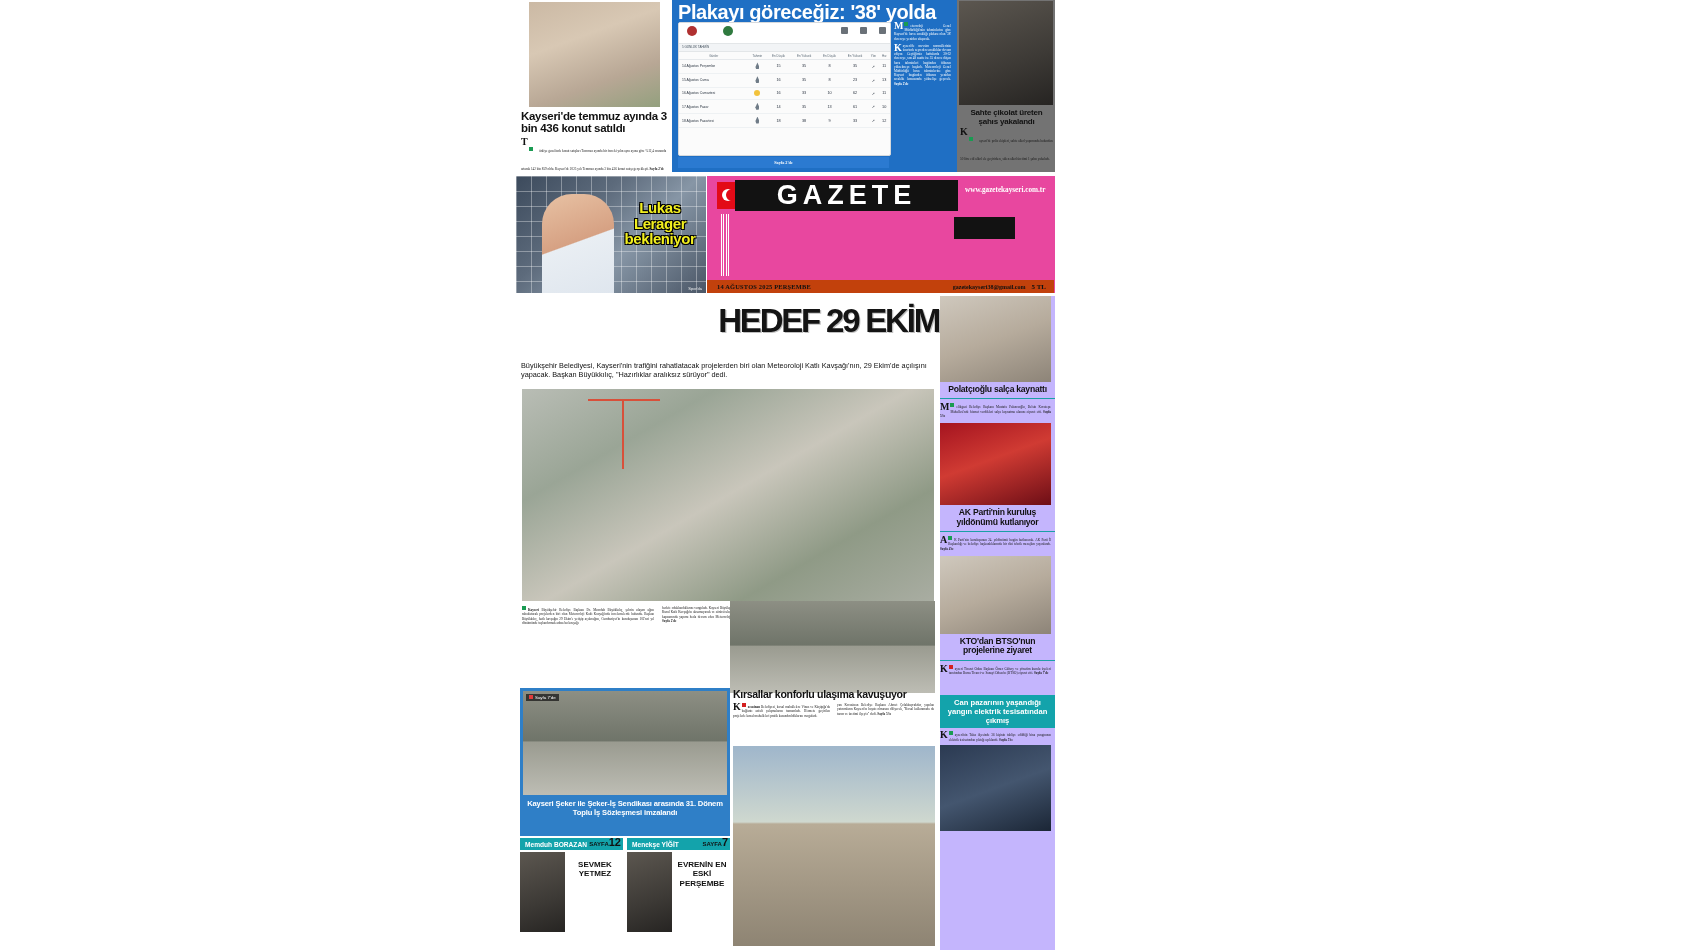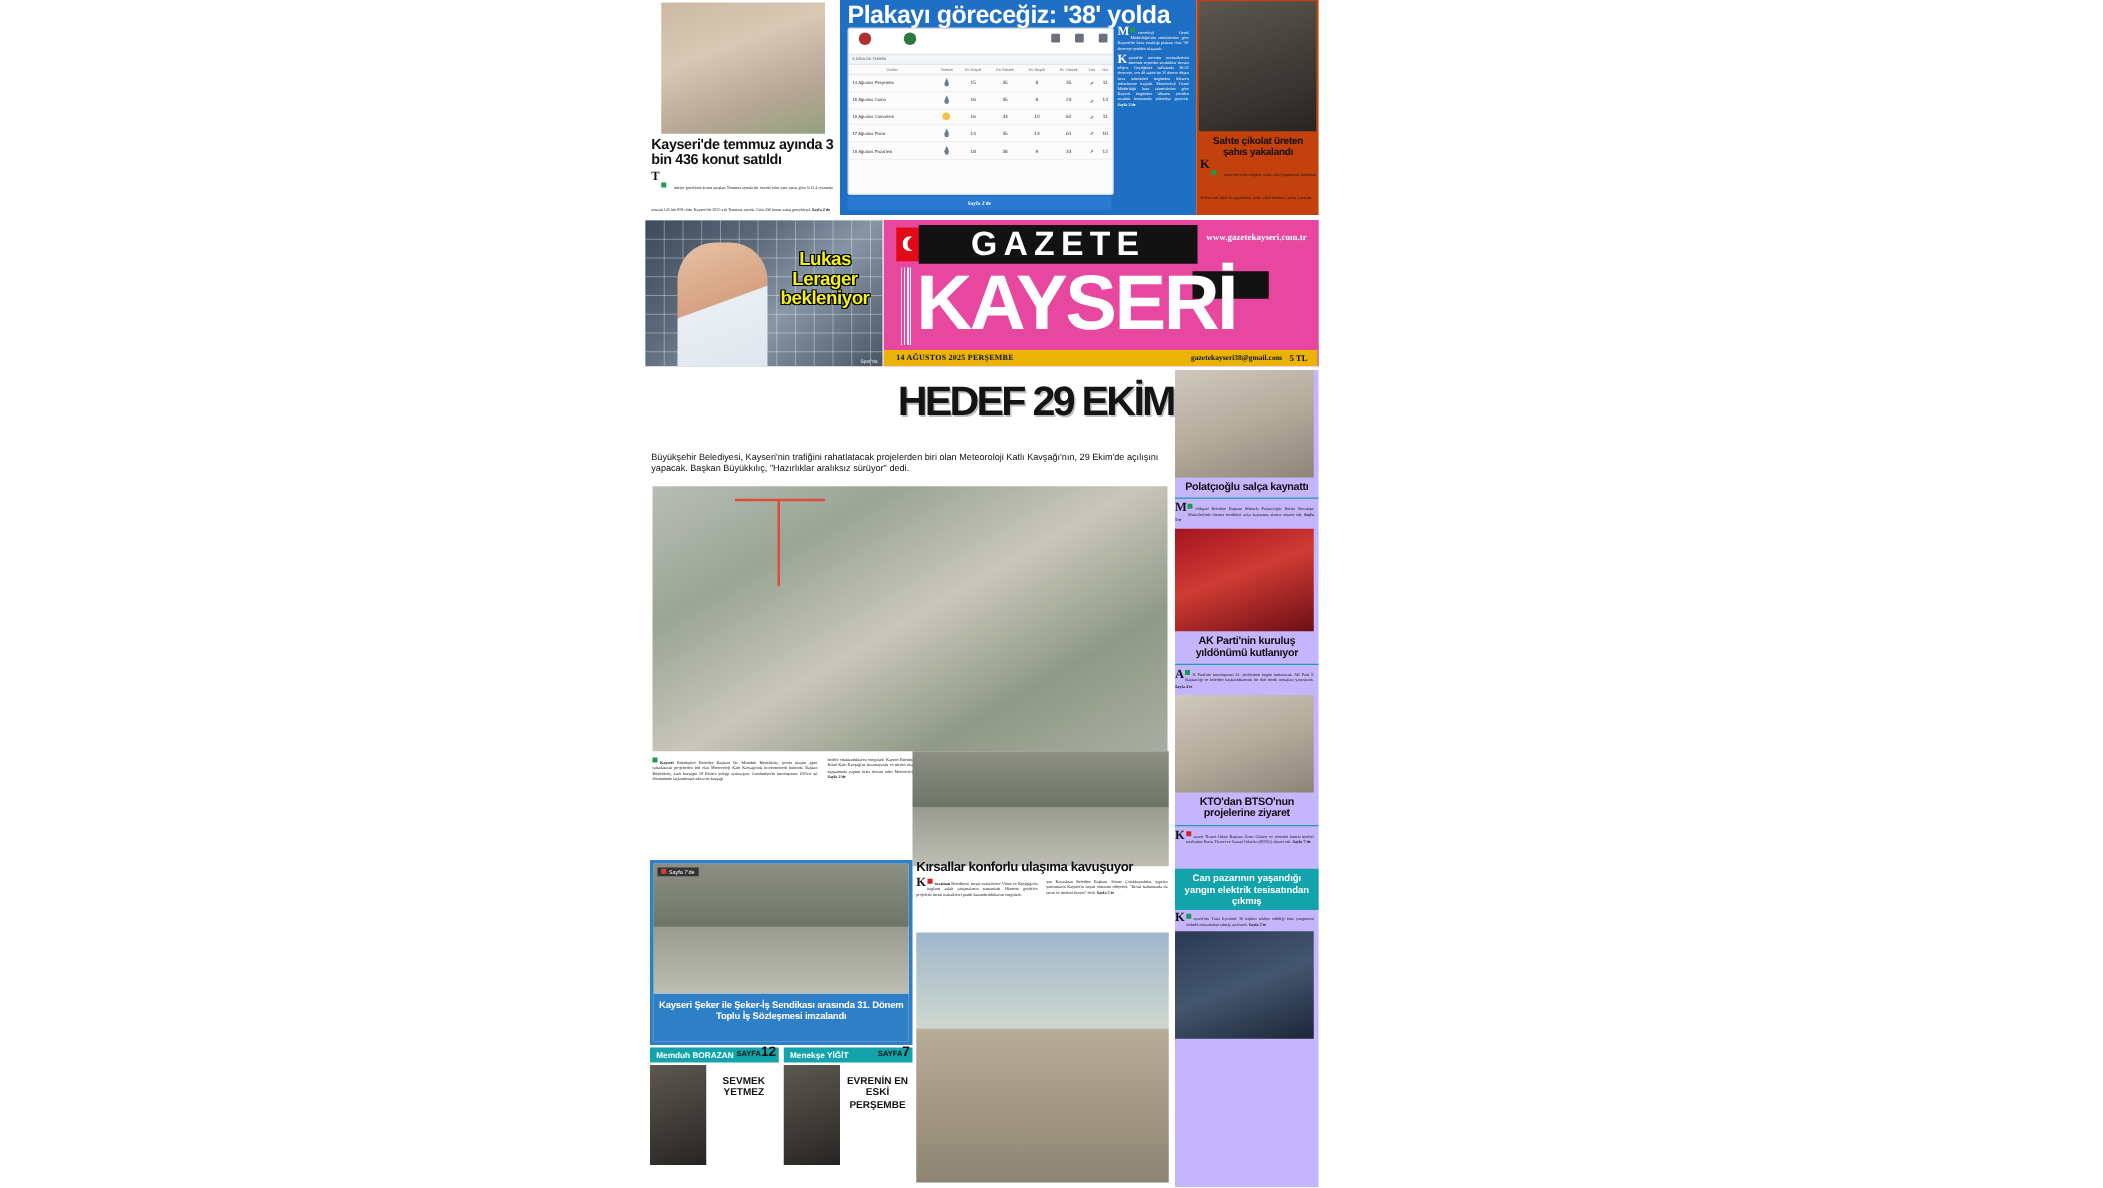--- a/index.html
+++ b/index.html
@@ -58,21 +58,21 @@
         clip-path:polygon(50% 0,100% 65%,80% 100%,20% 100%,0 65%);}
   .sunny{display:inline-block;width:6px;height:6px;border-radius:50%;background:#f2c23c;}
   #tm-rightcol{position:absolute;left:222px;top:22px;width:57px;}
   #tm-pgbar{position:absolute;left:6px;top:157px;width:211px;height:11px;background:#2b7ad1;
             color:#fff;font-size:4.2px;font-weight:bold;display:flex;align-items:center;justify-content:center;
             font-family:"Liberation Serif",serif;}
   .whitecol{color:#ffffff;}
   .whitecol .dropcap{color:#fff;}
 
   
-  #topright{left:442px;top:0px;width:98px;height:172px;background:#c2410c;}
+  #topright{left:442px;top:0px;width:98px;height:172px;background:#737373;}
   #tr-img{position:absolute;left:2px;top:1px;width:94px;height:104px;}
   #tr-head{position:absolute;left:3px;top:108px;width:93px;font-size:8px;line-height:9px;
            font-weight:bold;color:#111;text-align:center;letter-spacing:-.2px;}
   #tr-body{position:absolute;left:3px;top:128px;width:93px;}
 
   
   #masthead{left:0px;top:173px;width:540px;height:122px;}
   #mh-photo{position:absolute;left:1px;top:3px;width:190px;height:117px;background:
       linear-gradient(135deg,#3c4a5c 0%,#5d6b7c 35%,#8796a6 60%,#4a5666 100%);overflow:hidden;}
   .net{position:absolute;inset:0;
@@ -95,21 +95,21 @@
              font-size:27px;letter-spacing:5px;text-align:center;line-height:31px;
              font-family:"Liberation Sans",sans-serif;}
   #mh-url{position:absolute;left:258px;top:10px;color:#fff;font-weight:bold;font-size:7.2px;
           font-family:"Liberation Serif",serif;}
   #mh-barcode{position:absolute;left:14px;top:38px;width:10px;height:62px;
       background:repeating-linear-gradient(90deg,#fff 0 1px,#e8479f 1px 2px,#fff 2px 3px,#e8479f 3px 5px);}
   #mh-kayseri{position:absolute;left:26px;top:34px;width:316px;height:66px;color:#fff;font-weight:bold;
               font-size:62px;line-height:66px;letter-spacing:-2px;
               font-family:"Liberation Sans",sans-serif;}
   #mh-blackbox{position:absolute;left:247px;top:41px;width:61px;height:22px;background:#121212;}
-  #mh-dateline{position:absolute;left:0;bottom:0;width:347px;height:13px;background:#eab308;
+  #mh-dateline{position:absolute;left:0;bottom:0;width:347px;height:13px;background:#c2410c;
                display:flex;align-items:center;justify-content:center;}
   #mh-date{margin-left:10px;color:#111;font-weight:bold;font-size:6.4px;letter-spacing:.2px;
            font-family:"Liberation Serif",serif;}
   #mh-mail{margin-left:auto;margin-right:6px;color:#111;font-weight:bold;font-size:6px;
            font-family:"Liberation Serif",serif;}
   #mh-price{margin-right:8px;color:#111;font-weight:bold;font-size:7px;font-family:"Liberation Serif",serif;}
 
   
   #lead{left:0px;top:296px;width:424px;height:400px;}
   #lead-head{position:absolute;left:6px;top:1px;width:418px;font-weight:bold;font-size:33px;
@@ -295,21 +295,20 @@
       <div id="mh-right">
         <div id="mh-flag">
           <div class="crescent"></div>
         </div>
         <div id="mh-gazbar">
           <div id="mh-gazete">GAZETE</div>
         </div>
         <div id="mh-url">www.gazetekayseri.com.tr</div>
         <div id="mh-barcode"></div>
         <div id="mh-blackbox"></div>
-        <div id="mh-kayseri">KAYSERİ</div>
         <div id="mh-dateline">
           <span id="mh-date">14 AĞUSTOS 2025 PERŞEMBE</span>
           <span id="mh-mail">gazetekayseri38@gmail.com</span>
           <span id="mh-price">5 TL</span>
         </div>
       </div>
     </div>
 
     <div class="blk" id="lead">
       <div id="lead-head">HEDEF 29 EKİM</div>

